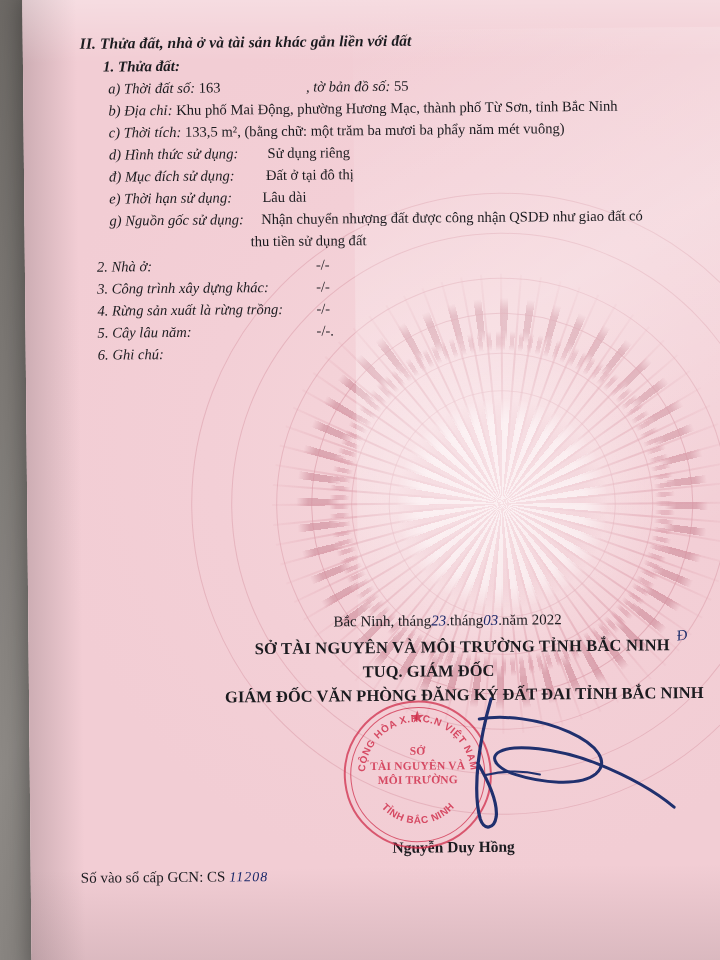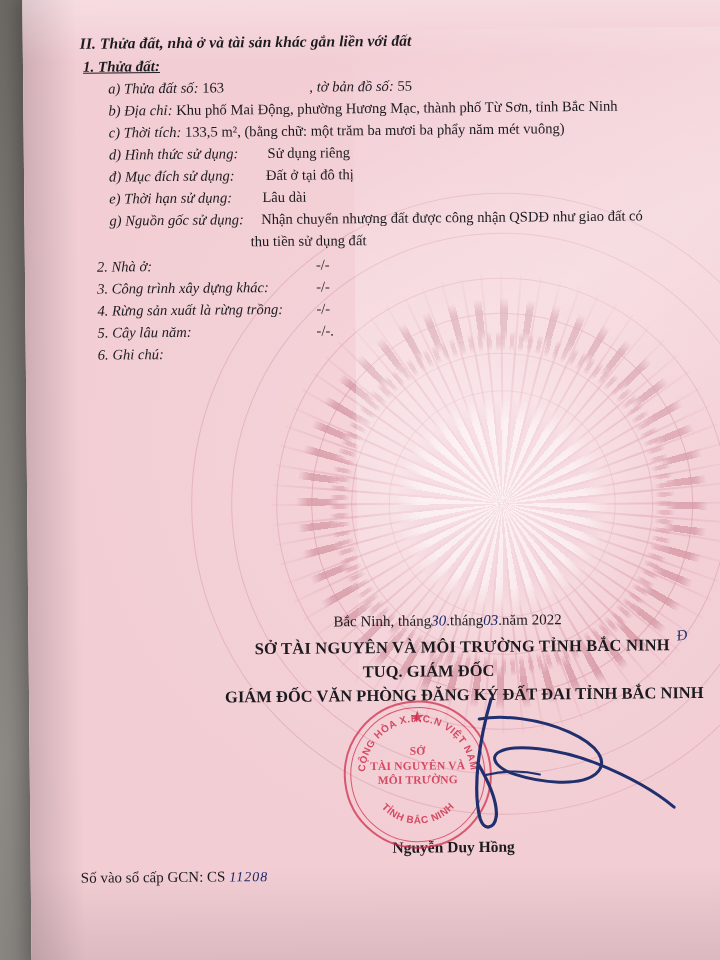--- a/index.html
+++ b/index.html
@@ -185,25 +185,24 @@
   .sec-title {
     position: absolute;
     left: 57px; top: 42px;
     font-weight: bold;
     font-size: 15.5px;
     font-style: italic;
     letter-spacing: 0.1px;
   }
   .sub-title {
     position: absolute;
-    left: 60px; top: 66px;
+    left: 80px; top: 66px;
     font-weight: bold;
     font-style: italic;
     font-size: 15px;
-    text-decoration: underline;
   }
 
   .line {
     position: absolute;
     font-size: 14.6px;
     white-space: nowrap;
   }
   .lbl-italic { font-style: italic; }
 
   .row-a { left: 85px; top: 88px; }
@@ -443,21 +442,21 @@
     <div class="paper-shade-top"></div>
     <div class="paper-shade-bottom"></div>
   </div>
 
   <div class="content">
 
     <div class="sec-title">II. Thửa đất, nhà ở và tài sản khác gắn liền với đất</div>
     <div class="sub-title">1. Thửa đất:</div>
 
     <div class="line row-a">
-      <span class="lbl-italic">a) Thửa đất số:</span>
+      <span class="lbl-italic">a) Thời đất số:</span>
       <span>163</span>
       <span style="display:inline-block;width:78px;"></span>
       <span class="lbl-italic">, tờ bản đồ số:</span>
       <span>55</span>
     </div>
 
     <div class="line row-b">
       <span class="lbl-italic">b) Địa chỉ:</span>
       <span>Khu phố Mai Động, phường Hương Mạc, thành phố Từ Sơn, tỉnh Bắc Ninh</span>
     </div>
@@ -500,21 +499,21 @@
 
     <div class="line item4 lbl-italic">4. Rừng sản xuất là rừng trồng:</div>
     <div class="line dash4">-/-</div>
 
     <div class="line item5 lbl-italic">5. Cây lâu năm:</div>
     <div class="line dash5">-/-.</div>
 
     <div class="line item6 lbl-italic">6. Ghi chú:</div>
 
     <div class="sig-place">
-      <span>Bắc Ninh, tháng</span><span class="hand">30</span><span>.tháng</span><span class="hand">03</span><span>.năm</span>
+      <span>Bắc Ninh, tháng</span><span class="hand">23</span><span>.tháng</span><span class="hand">03</span><span>.năm</span>
       <span>2022</span>
     </div>
 
     <div class="sig-org">SỞ TÀI NGUYÊN VÀ MÔI TRƯỜNG TỈNH BẮC NINH</div>
     <div class="sig-tuq">TUQ. GIÁM ĐỐC</div>
     <div class="sig-dir">GIÁM ĐỐC VĂN PHÒNG ĐĂNG KÝ ĐẤT ĐAI TỈNH BẮC NINH</div>
     <div class="sig-name">Nguyễn Duy Hồng</div>
 
     <div class="pen-mark">Đ</div>
 

